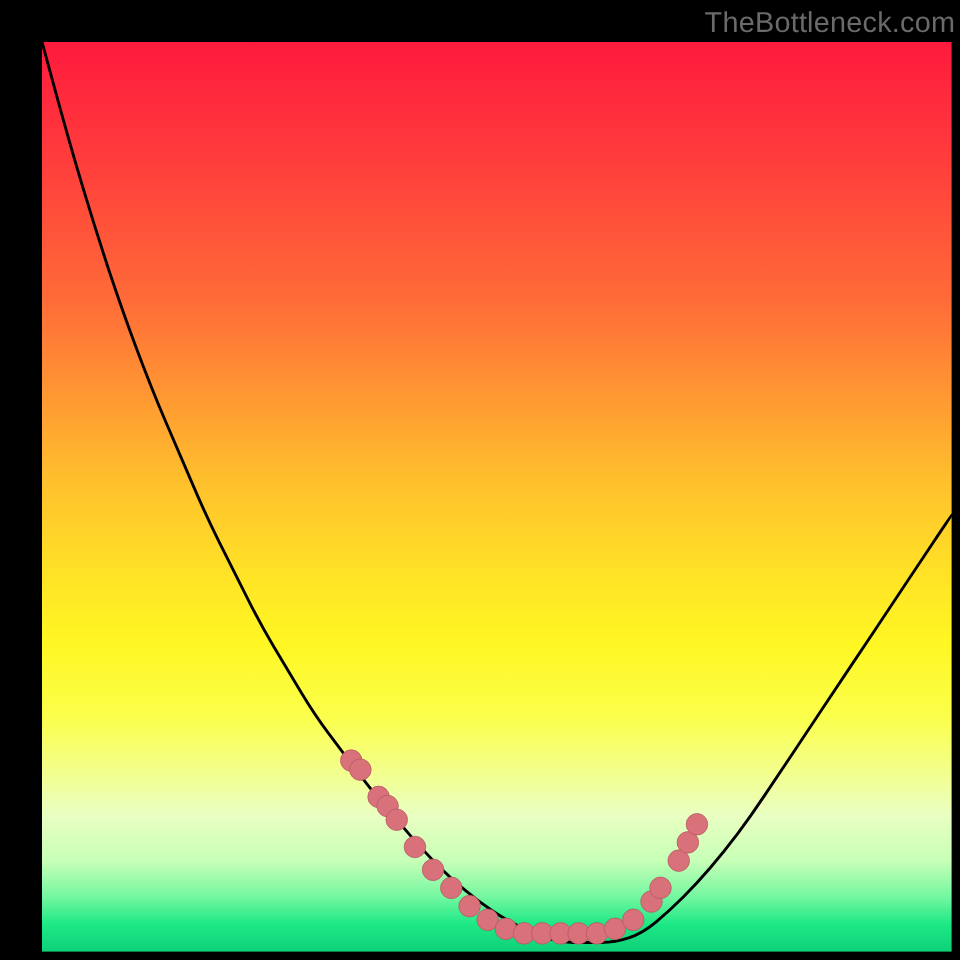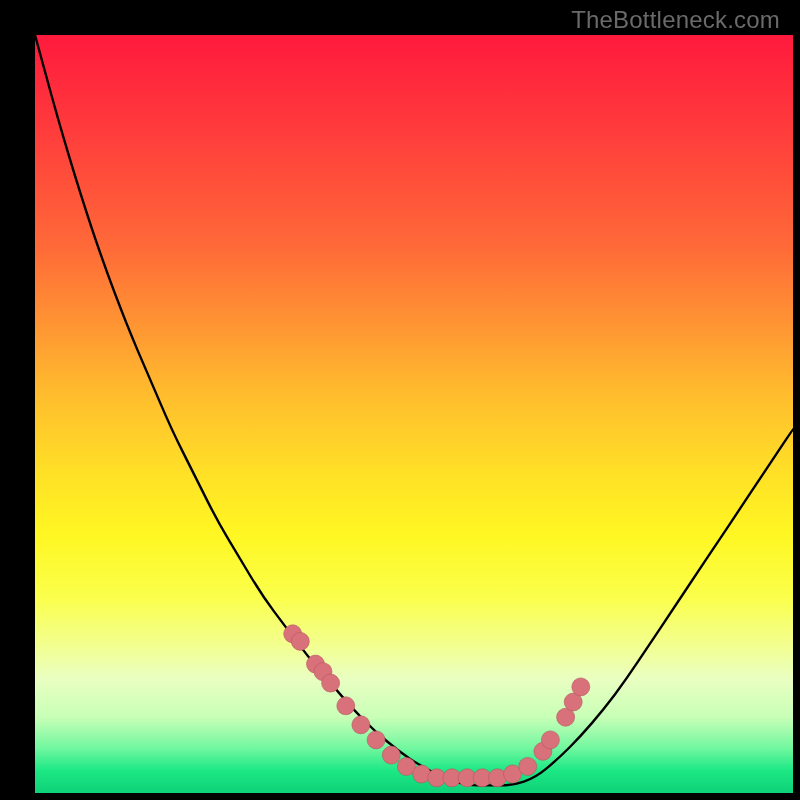--- a/index.html
+++ b/index.html
@@ -39,21 +39,21 @@
       #e9ffc2 85%,
       #c8ffb7 90%,
       #73f7a0 94%,
       #1de885 97%,
       #0ed178 100%
     );
   }
   .watermark {
     position: absolute;
     top: 6px;
-    right: 20px;
+    right: 4px;
     color: #6a6a6a;
     font-size: 24px;
     font-weight: 400;
     letter-spacing: 0.2px;
   }
   svg.curve {
     position: absolute;
     left: 0;
     top: 0;
     width: 758px;

